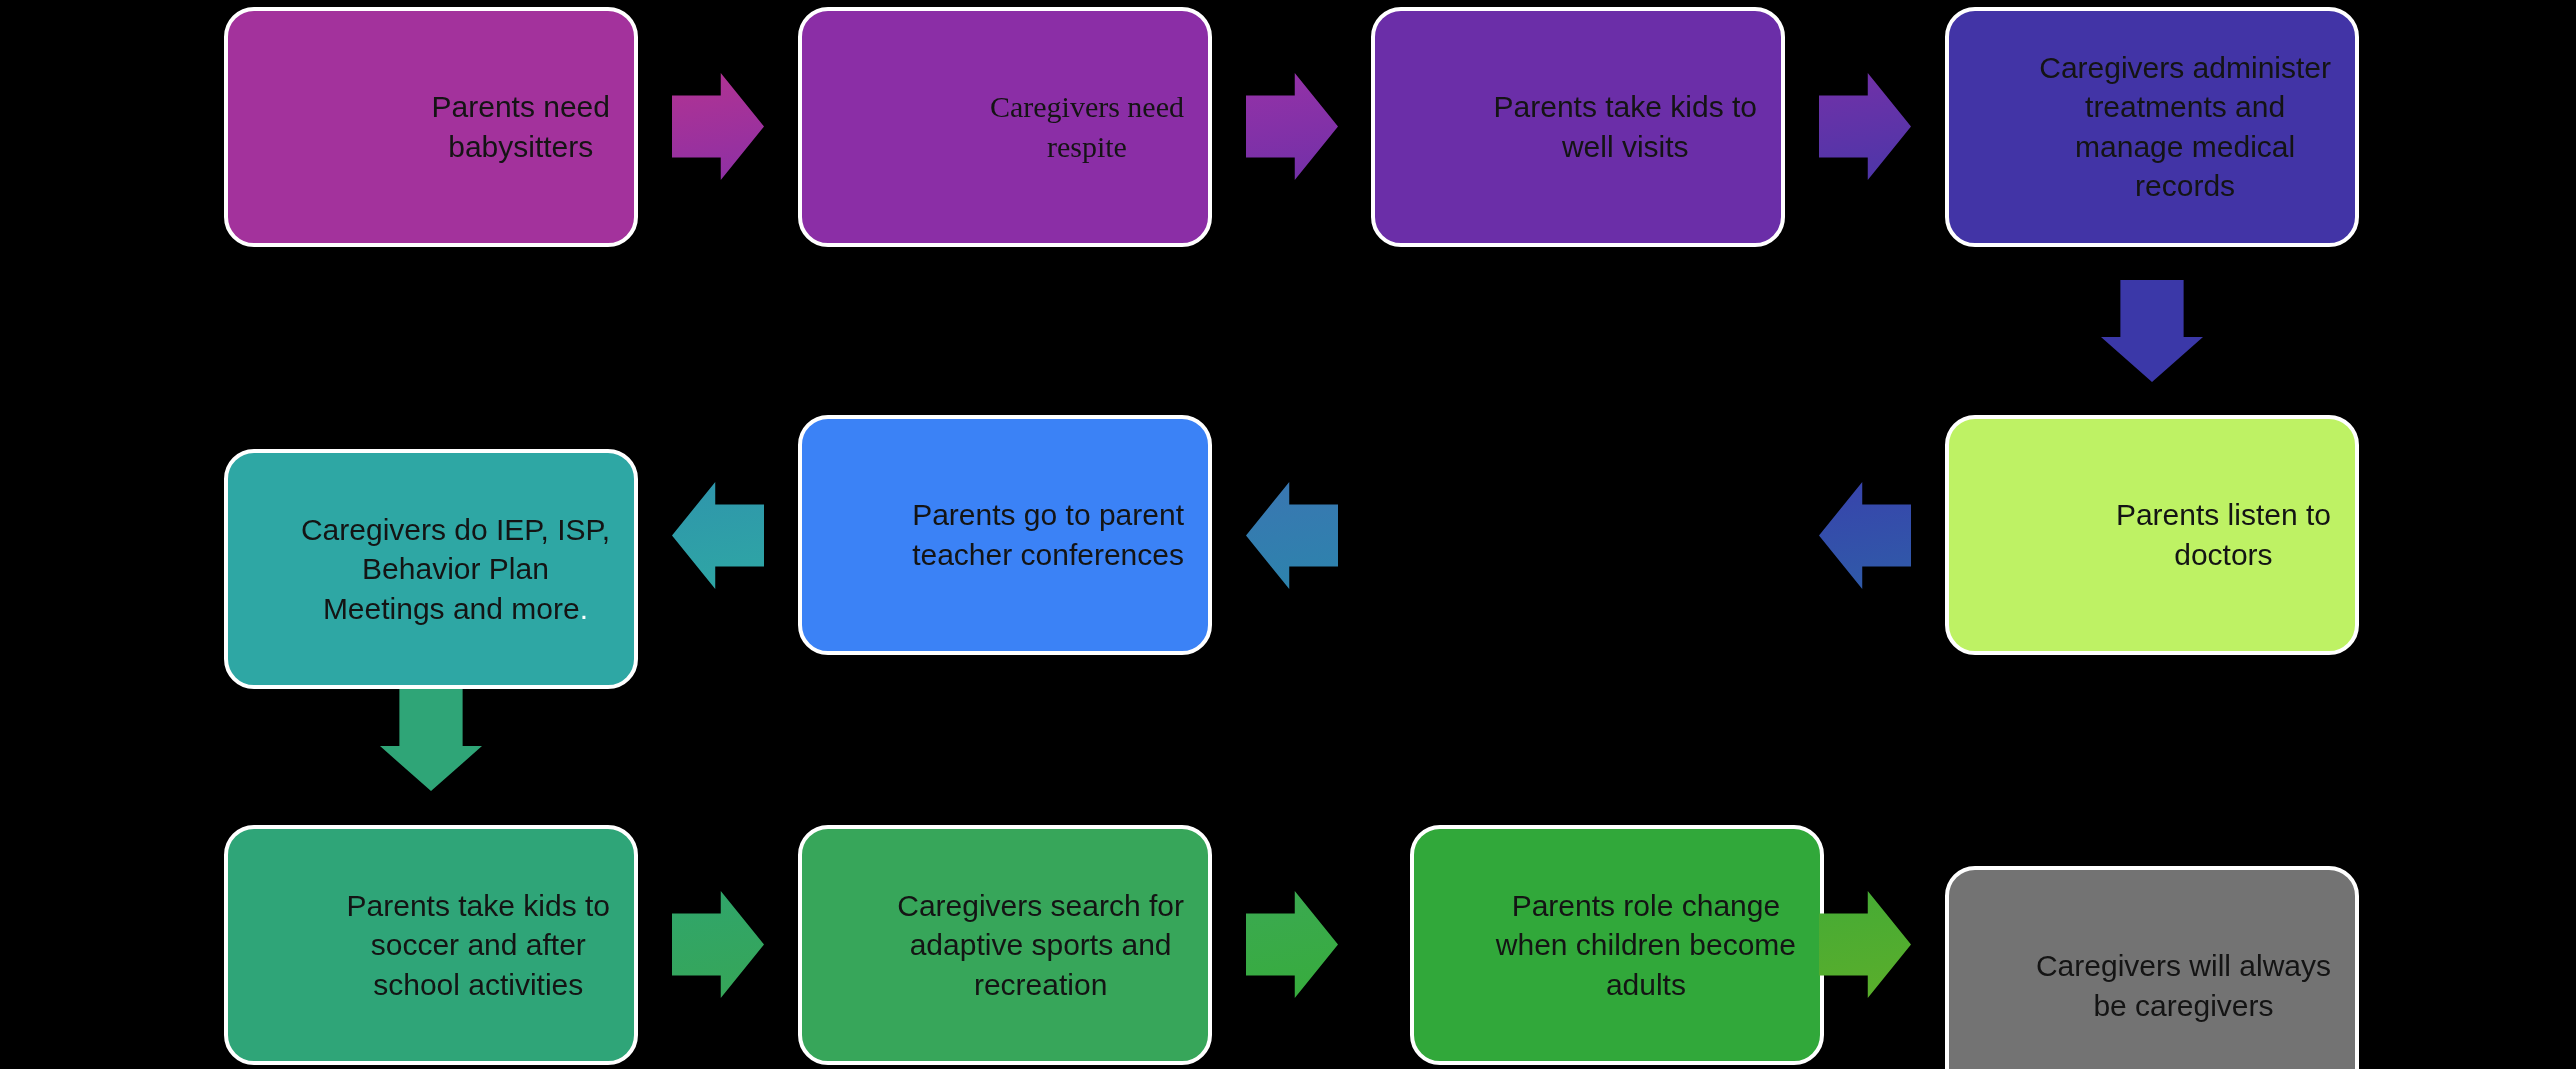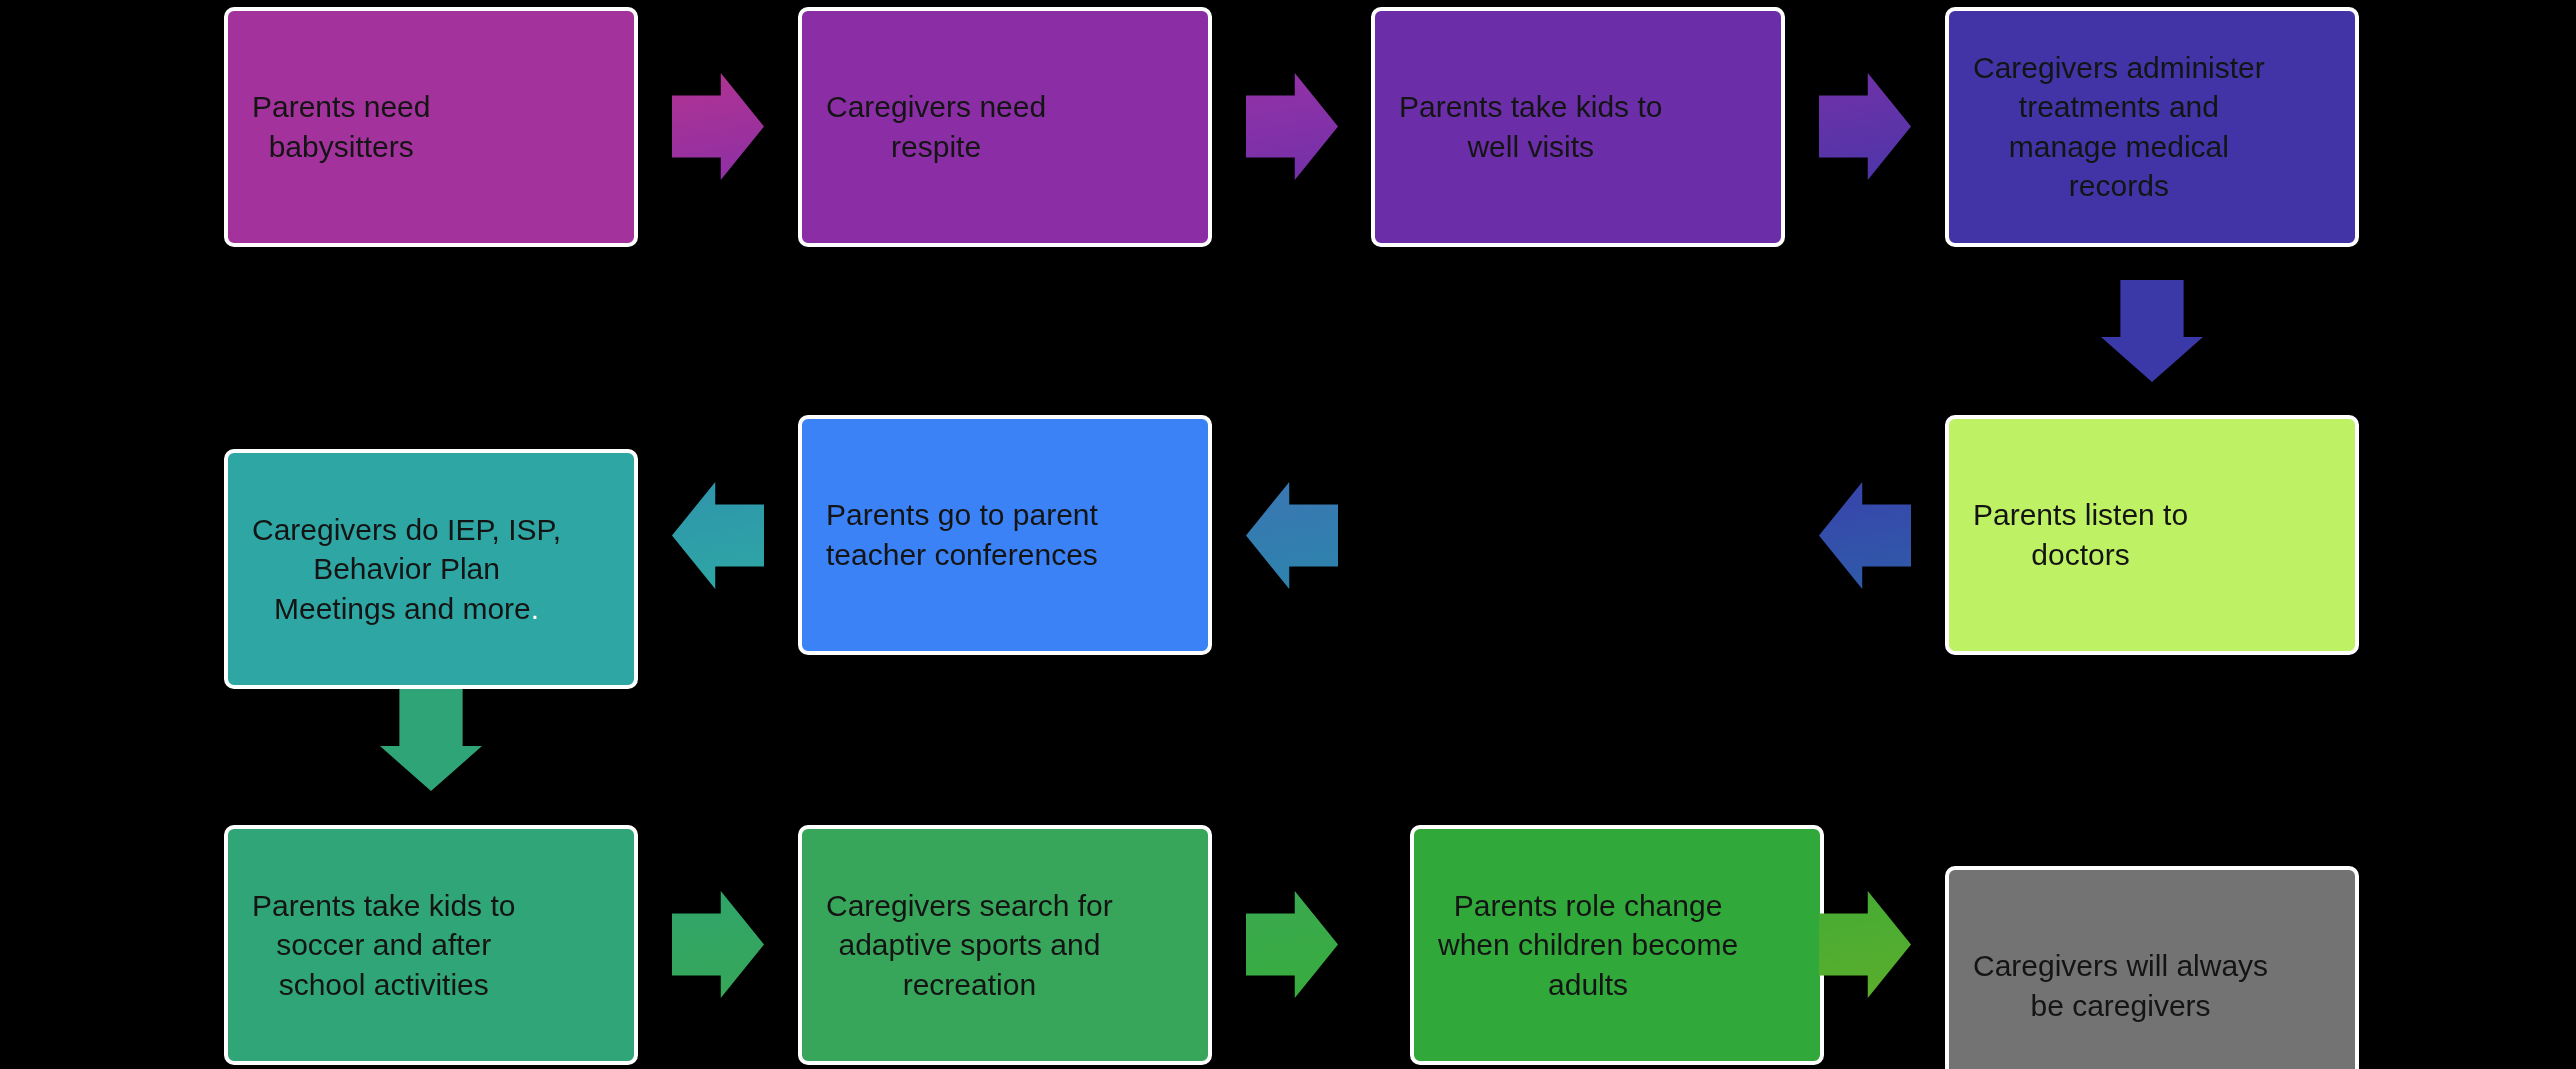--- a/index.html
+++ b/index.html
@@ -14,24 +14,24 @@
     background: #000000;
     overflow: hidden;
     font-family: "Liberation Sans", "DejaVu Sans", sans-serif;
   }
   .box {
     position: absolute;
     width: 414px;
     height: 240px;
     box-sizing: border-box;
     border: 4.8px solid #ffffff;
-    border-radius: 10px;
+    border-radius: 30px;
     display: flex;
     align-items: center;
-    justify-content: flex-start;
+    justify-content: flex-end;
     text-align: center;
     padding: 0 24px;
     color: #141414;
     font-size: 30px;
     line-height: 1.32;
   }
   .box .label {
     white-space: pre-line;
   }
   .arrow {
@@ -47,21 +47,21 @@
     height: 107px;
     clip-path: polygon(100% 21%, 47% 21%, 47% 0, 0 50%, 47% 100%, 47% 79%, 100% 79%);
   }
   .arrow.down {
     width: 102px;
     height: 102px;
     clip-path: polygon(19% 0, 81% 0, 81% 56%, 100% 56%, 50% 100%, 0 56%, 19% 56%);
   }
   
   #b0  { left: 224px;  top: 6.8px; }
-  #b1  { left: 798px; top: 6.8px; }
+  #b1  { left: 798px; top: 6.8px; font-family: Liberation Serif, serif; }
   #b2  { left: 1371px; top: 6.8px; }
   #b3  { left: 1945px; top: 6.8px; }
   #b4  { left: 1945px; top: 415px; }
   #b5  { left: 1371px; top: 415px; }
   #b6  { left: 798px; top: 415px; }
   #b7  { left: 224px;  top: 415px; margin-top: 34px; }
   #b8  { left: 224px;  top: 825px; }
   #b9  { left: 798px; top: 825px; }
   #b10 { left: 1410px; top: 825px; }
   #b11 { left: 1945px; top: 825px; }

